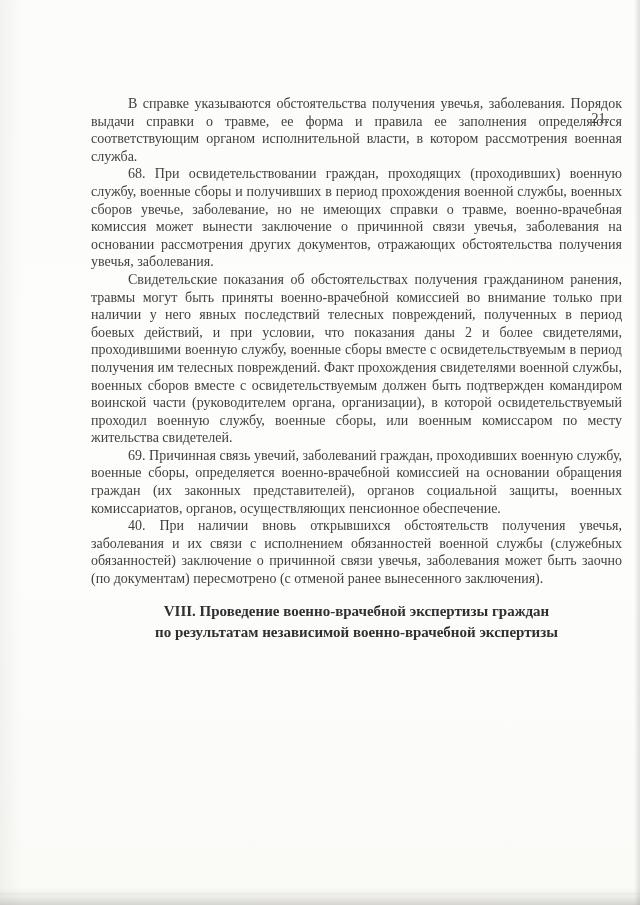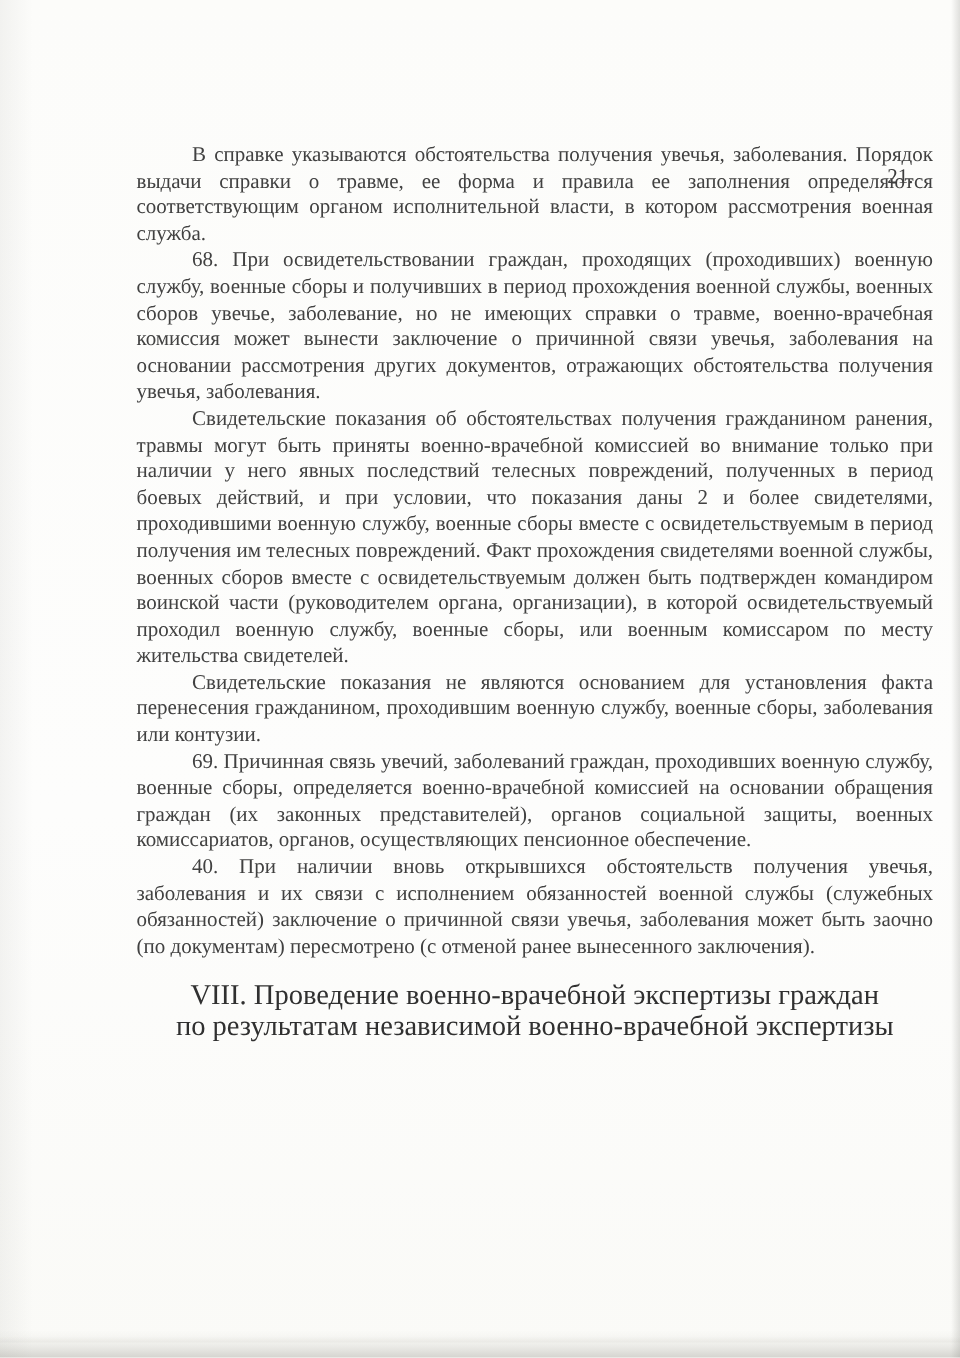--- a/index.html
+++ b/index.html
@@ -37,23 +37,23 @@
     line-height: 17.6px;
     text-align: justify;
     color: #414141;
   }
   .para {
     margin: 0;
     text-indent: 37px;
   }
   .section-heading {
     margin: 13px 0 13px 0;
-    font-size: 19px;
+    font-size: 15px;
     line-height: 21px;
-    font-weight: normal;
+    font-weight: bold;
     text-align: center;
     color: #303030;
   }
   
   .scan-edge-left {
     position: absolute;
     left: 0; top: 0; bottom: 0;
     width: 22px;
     background: linear-gradient(90deg, rgba(150,150,145,0.10), rgba(150,150,145,0.0));
     pointer-events: none;
@@ -88,21 +88,20 @@
   <div class="page-number">21.</div>
 
   <div class="body-text">
 
     <p class="para">В справке указываются обстоятельства получения увечья, заболевания. Порядок выдачи справки о травме, ее форма и правила ее заполнения определяются соответствующим органом исполнительной власти, в котором рассмотрения военная служба.</p>
 
     <p class="para">68. При освидетельствовании граждан, проходящих (проходивших) военную службу, военные сборы и получивших в период прохождения военной службы, военных сборов увечье, заболевание, но не имеющих справки о травме, военно-врачебная комиссия может вынести заключение о причинной связи увечья, заболевания на основании рассмотрения других документов, отражающих обстоятельства получения увечья, заболевания.</p>
 
     <p class="para">Свидетельские показания об обстоятельствах получения гражданином ранения, травмы могут быть приняты военно-врачебной комиссией во внимание только при наличии у него явных последствий телесных повреждений, полученных в период боевых действий, и при условии, что показания даны 2 и более свидетелями, проходившими военную службу, военные сборы вместе с освидетельствуемым в период получения им телесных повреждений. Факт прохождения свидетелями военной службы, военных сборов вместе с освидетельствуемым должен быть подтвержден командиром воинской части (руководителем органа, организации), в которой освидетельствуемый проходил военную службу, военные сборы, или военным комиссаром по месту жительства свидетелей.</p>
 
-    <p class="para">Свидетельские показания не являются основанием для установления факта перенесения гражданином, проходившим военную службу, военные сборы, заболевания или контузии.</p>
 
     <p class="para">69. Причинная связь увечий, заболеваний граждан, проходивших военную службу, военные сборы, определяется военно-врачебной комиссией на основании обращения граждан (их законных представителей), органов социальной защиты, военных комиссариатов, органов, осуществляющих пенсионное обеспечение.</p>
 
     <p class="para">40. При наличии вновь открывшихся обстоятельств получения увечья, заболевания и их связи с исполнением обязанностей военной службы (служебных обязанностей) заключение о причинной связи увечья, заболевания может быть заочно (по документам) пересмотрено (с отменой ранее вынесенного заключения).</p>
 
     <h2 class="section-heading">
       <span>VIII. Проведение военно-врачебной экспертизы граждан</span><br>
       <span>по результатам независимой военно-врачебной экспертизы</span>
     </h2>
 

